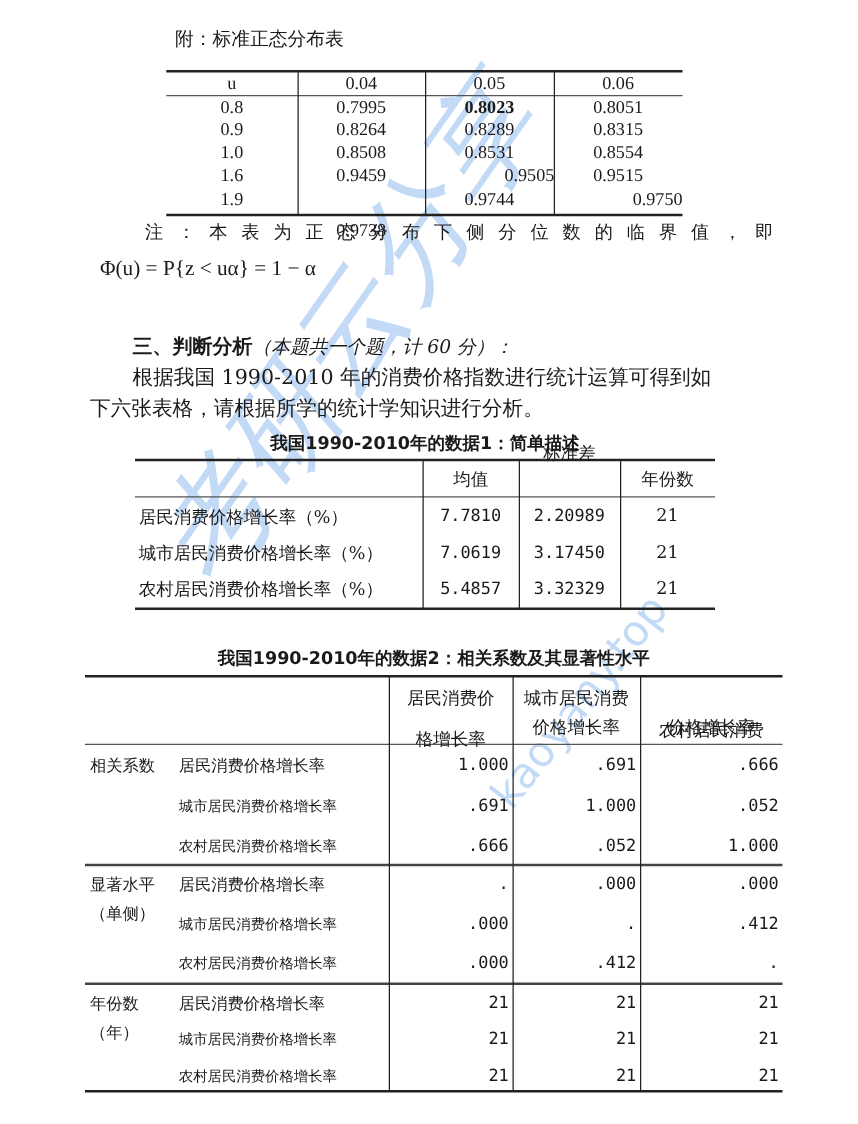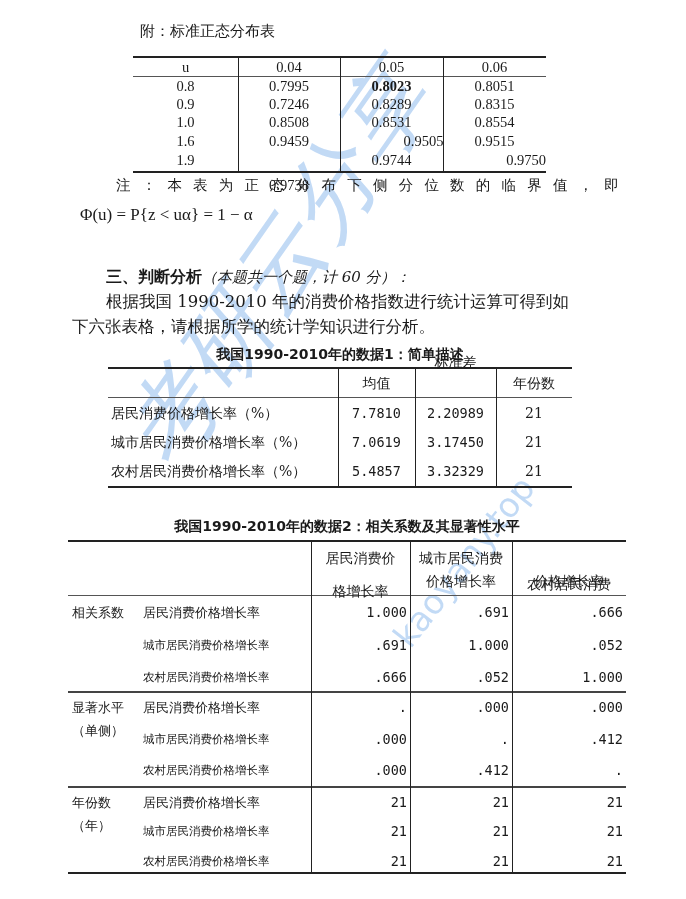--- a/index.html
+++ b/index.html
@@ -45,21 +45,21 @@
   <div class="cell t1cell" style="left:238px; top:59px; width:102px;">0.04</div>
   <div class="cell t1cell" style="left:340px; top:59px; width:103px;">0.05</div>
   <div class="cell t1cell" style="left:443px; top:59px; width:103px;">0.06</div>
 
   <div class="cell t1cell" style="left:133px; top:78px; width:105px;">0.8</div>
   <div class="cell t1cell" style="left:238px; top:78px; width:102px;">0.7995</div>
   <div class="cell t1cell" style="left:340px; top:78px; width:103px;font-weight:bold;">0.8023</div>
   <div class="cell t1cell" style="left:443px; top:78px; width:103px;">0.8051</div>
 
   <div class="cell t1cell" style="left:133px; top:96px; width:105px;">0.9</div>
-  <div class="cell t1cell" style="left:238px; top:96px; width:102px;">0.7246</div>
+  <div class="cell t1cell" style="left:238px; top:96px; width:102px;">0.8264</div>
   <div class="cell t1cell" style="left:340px; top:96px; width:103px;">0.8289</div>
   <div class="cell t1cell" style="left:443px; top:96px; width:103px;">0.8315</div>
 
   <div class="cell t1cell" style="left:133px; top:114px; width:105px;">1.0</div>
   <div class="cell t1cell" style="left:238px; top:114px; width:102px;">0.8508</div>
   <div class="cell t1cell" style="left:340px; top:114px; width:103px;">0.8531</div>
   <div class="cell t1cell" style="left:443px; top:114px; width:103px;">0.8554</div>
 
   <div class="cell t1cell" style="left:133px; top:133px; width:105px;">1.6</div>
   <div class="cell t1cell" style="left:238px; top:133px; width:102px;">0.9459</div>

